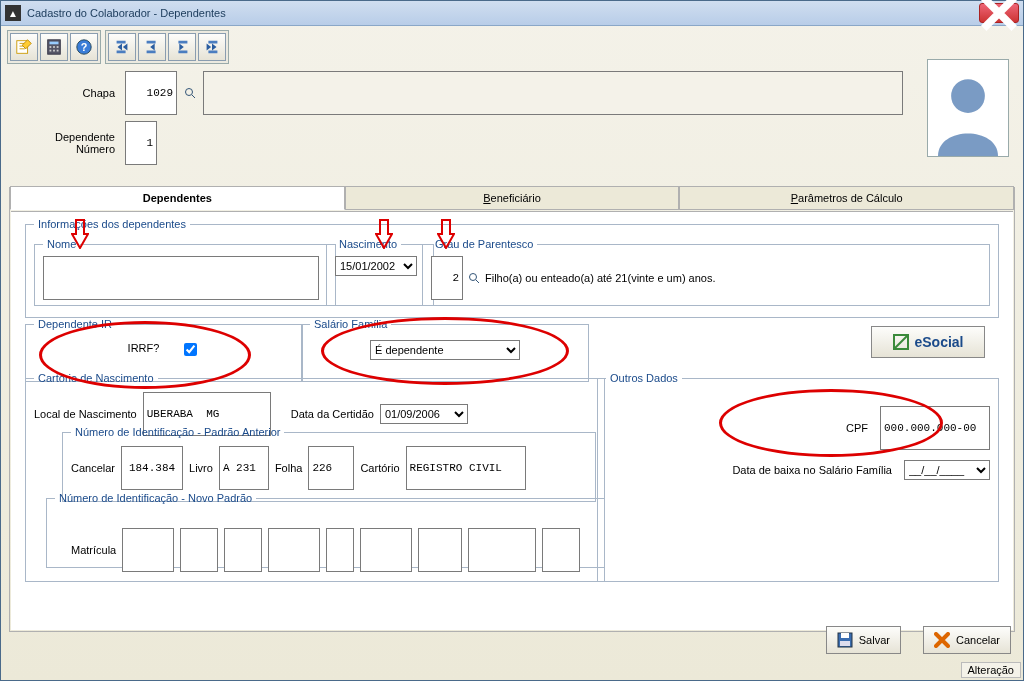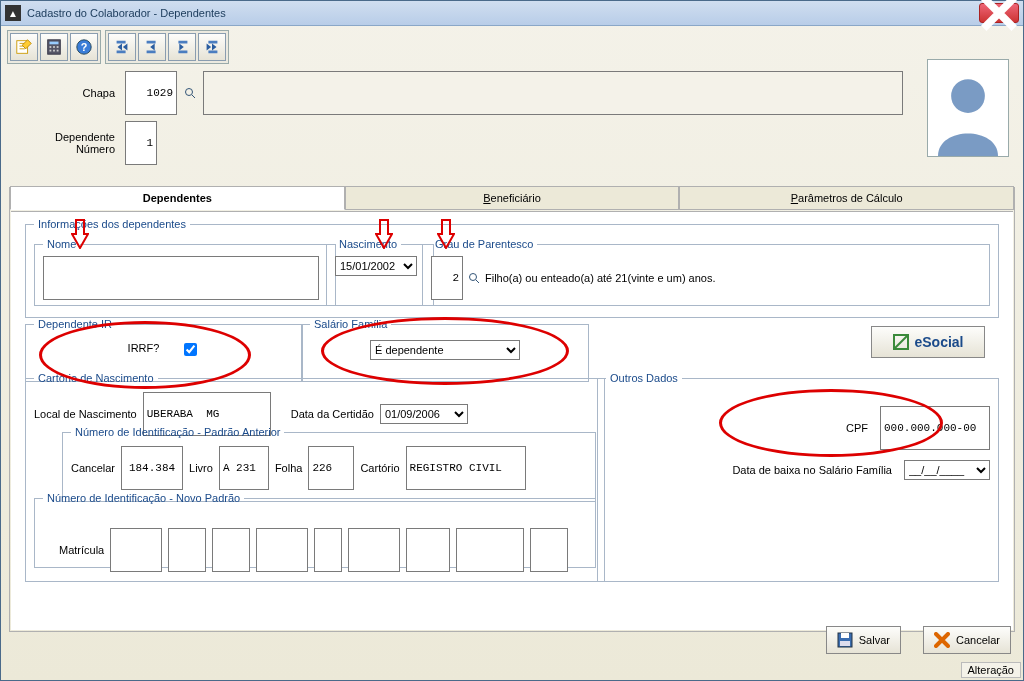--- a/index.html
+++ b/index.html
@@ -39,21 +39,21 @@
 #fs-nasc{left:300px;top:8px;width:90px;height:50px;padding-top:6px;}
 #fs-grau{left:396px;top:8px;right:8px;height:50px;padding-top:6px;}
 
 #fs-ir{left:14px;top:106px;width:260px;height:44px;}
 #fs-sal{left:290px;top:106px;width:270px;height:44px;}
 #btn-esocial{position:absolute;right:28px;top:114px;width:112px;height:30px;border:1px solid #888;background:linear-gradient(#fdfdfb,#e6e3d6);display:flex;align-items:center;justify-content:center;gap:4px;font-weight:bold;color:#1a4a8a;font-size:14px;}
 
 #fs-cert{left:14px;top:160px;width:562px;height:190px;}
 #fs-cert .row{display:flex;align-items:center;gap:6px;margin-bottom:6px;}
 #fs-numant{left:8px;top:42px;right:8px;height:56px;position:absolute;margin-left:28px;}
-#fs-numnovo{left:8px;top:108px;right:8px;height:56px;position:absolute;}
+#fs-numnovo{left:20px;top:108px;right:8px;height:56px;position:absolute;}
 
 #fs-outros{left:586px;top:160px;right:14px;height:190px;}
 #fs-outros .row{display:flex;align-items:center;gap:12px;margin-bottom:10px;justify-content:flex-end;}
 
 .select{border:1px solid #7a7a7a;height:20px;background:#fff;font-family:inherit;font-size:11px;}
 input[type=checkbox]{vertical-align:middle;}
 
 
 .footer{position:absolute;right:12px;bottom:26px;display:flex;gap:22px;}
 .btn{height:26px;border:1px solid #888;background:linear-gradient(#fdfdfb,#e6e3d6);display:flex;align-items:center;padding:0 10px;gap:6px;}

